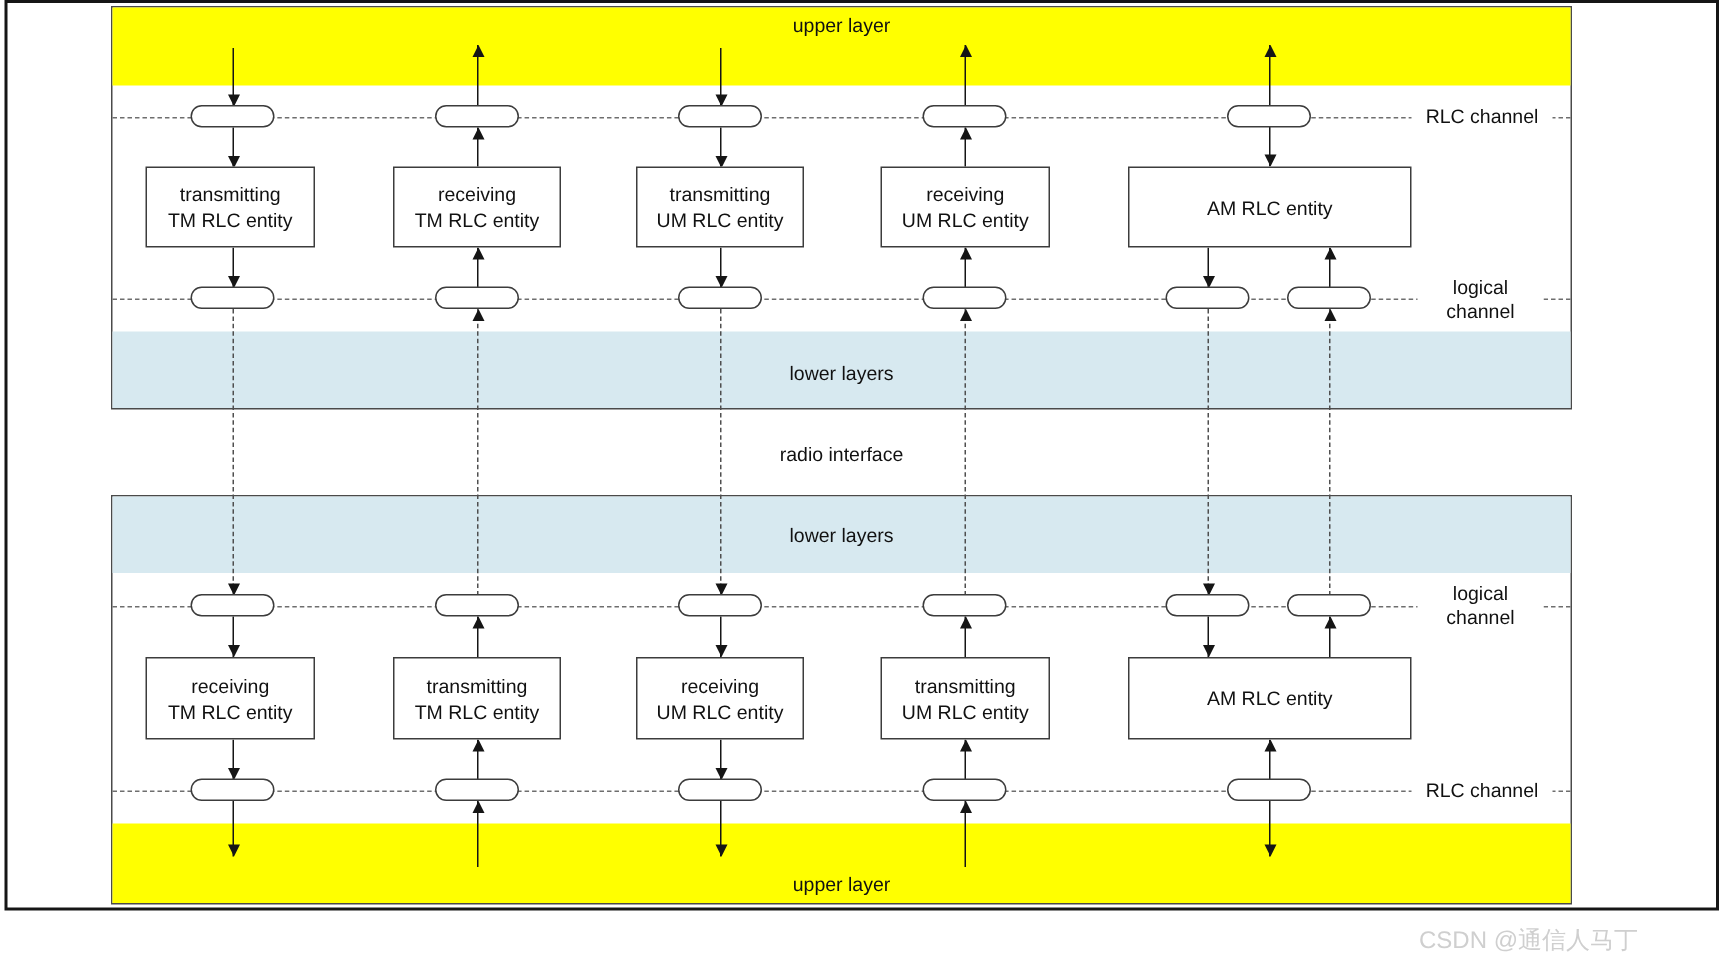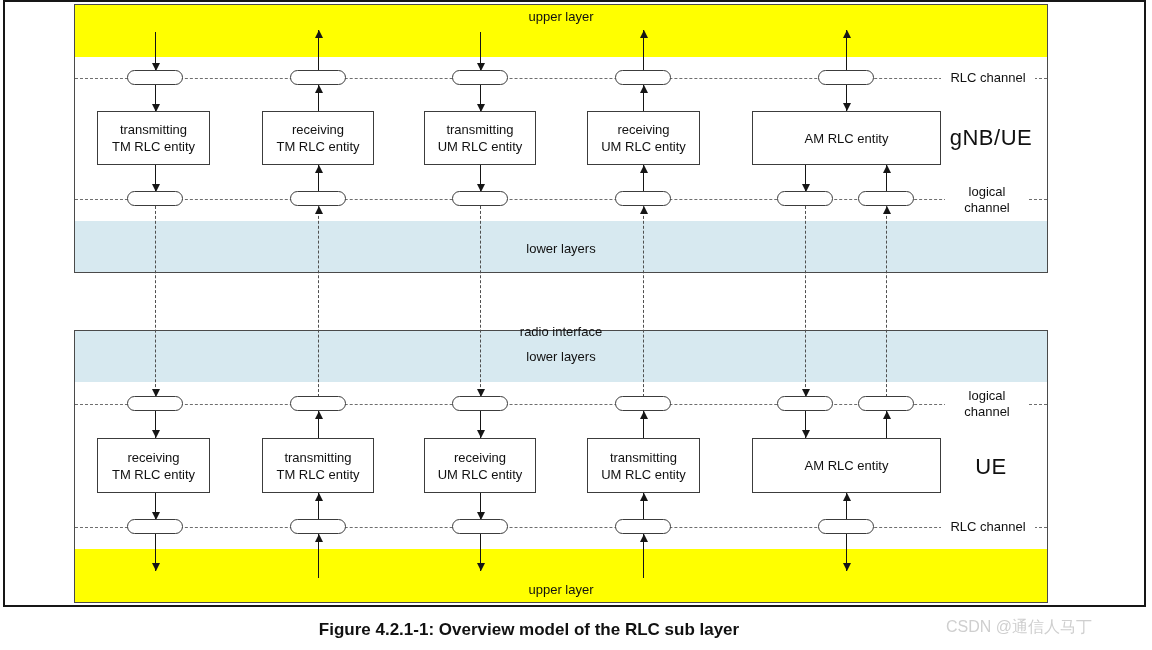--- a/index.html
+++ b/index.html
@@ -155,34 +155,31 @@
   <div class="ebox" style="left:587px;top:438px;width:113px;height:55px;">
     <span>transmitting</span>
     <span>UM RLC entity</span>
   </div>
   <div class="ebox" style="left:752px;top:438px;width:189px;height:55px;">
     <span>AM RLC entity</span>
   </div>
 
   <div class="lbl center" style="left:75px;top:9px;width:972px;">upper layer</div>
   <div class="lbl center" style="left:75px;top:241px;width:972px;">lower layers</div>
-  <div class="lbl center" style="left:75px;top:295px;width:972px;margin-top:29px;">radio interface</div>
+  <div class="lbl center" style="left:75px;top:295px;width:972px;">radio interface</div>
   <div class="lbl center" style="left:75px;top:349px;width:972px;">lower layers</div>
   <div class="lbl center" style="left:75px;top:582px;width:972px;">upper layer</div>
 
   <div class="chan-lbl" style="left:941px;top:70px;width:94px;">RLC channel</div>
   <div class="chan-lbl" style="left:945px;top:184px;width:84px;line-height:16px;">
     <div>logical</div>
     <div>channel</div>
   </div>
   <div class="chan-lbl" style="left:945px;top:388px;width:84px;line-height:16px;">
     <div>logical</div>
     <div>channel</div>
   </div>
   <div class="chan-lbl" style="left:941px;top:519px;width:94px;">RLC channel</div>
 
-  <div class="side-lbl" style="left:921px;top:125px;width:140px;">gNB/UE</div>
-  <div class="side-lbl" style="left:921px;top:454px;width:140px;">UE</div>
 
-  <div class="caption" style="left:0;top:620px;width:1058px;">Figure 4.2.1-1: Overview model of the RLC sub layer</div>
   <div class="watermark" style="left:946px;top:617px;">CSDN @通信人马丁</div>
 
 </div>
 
 </body></html>

